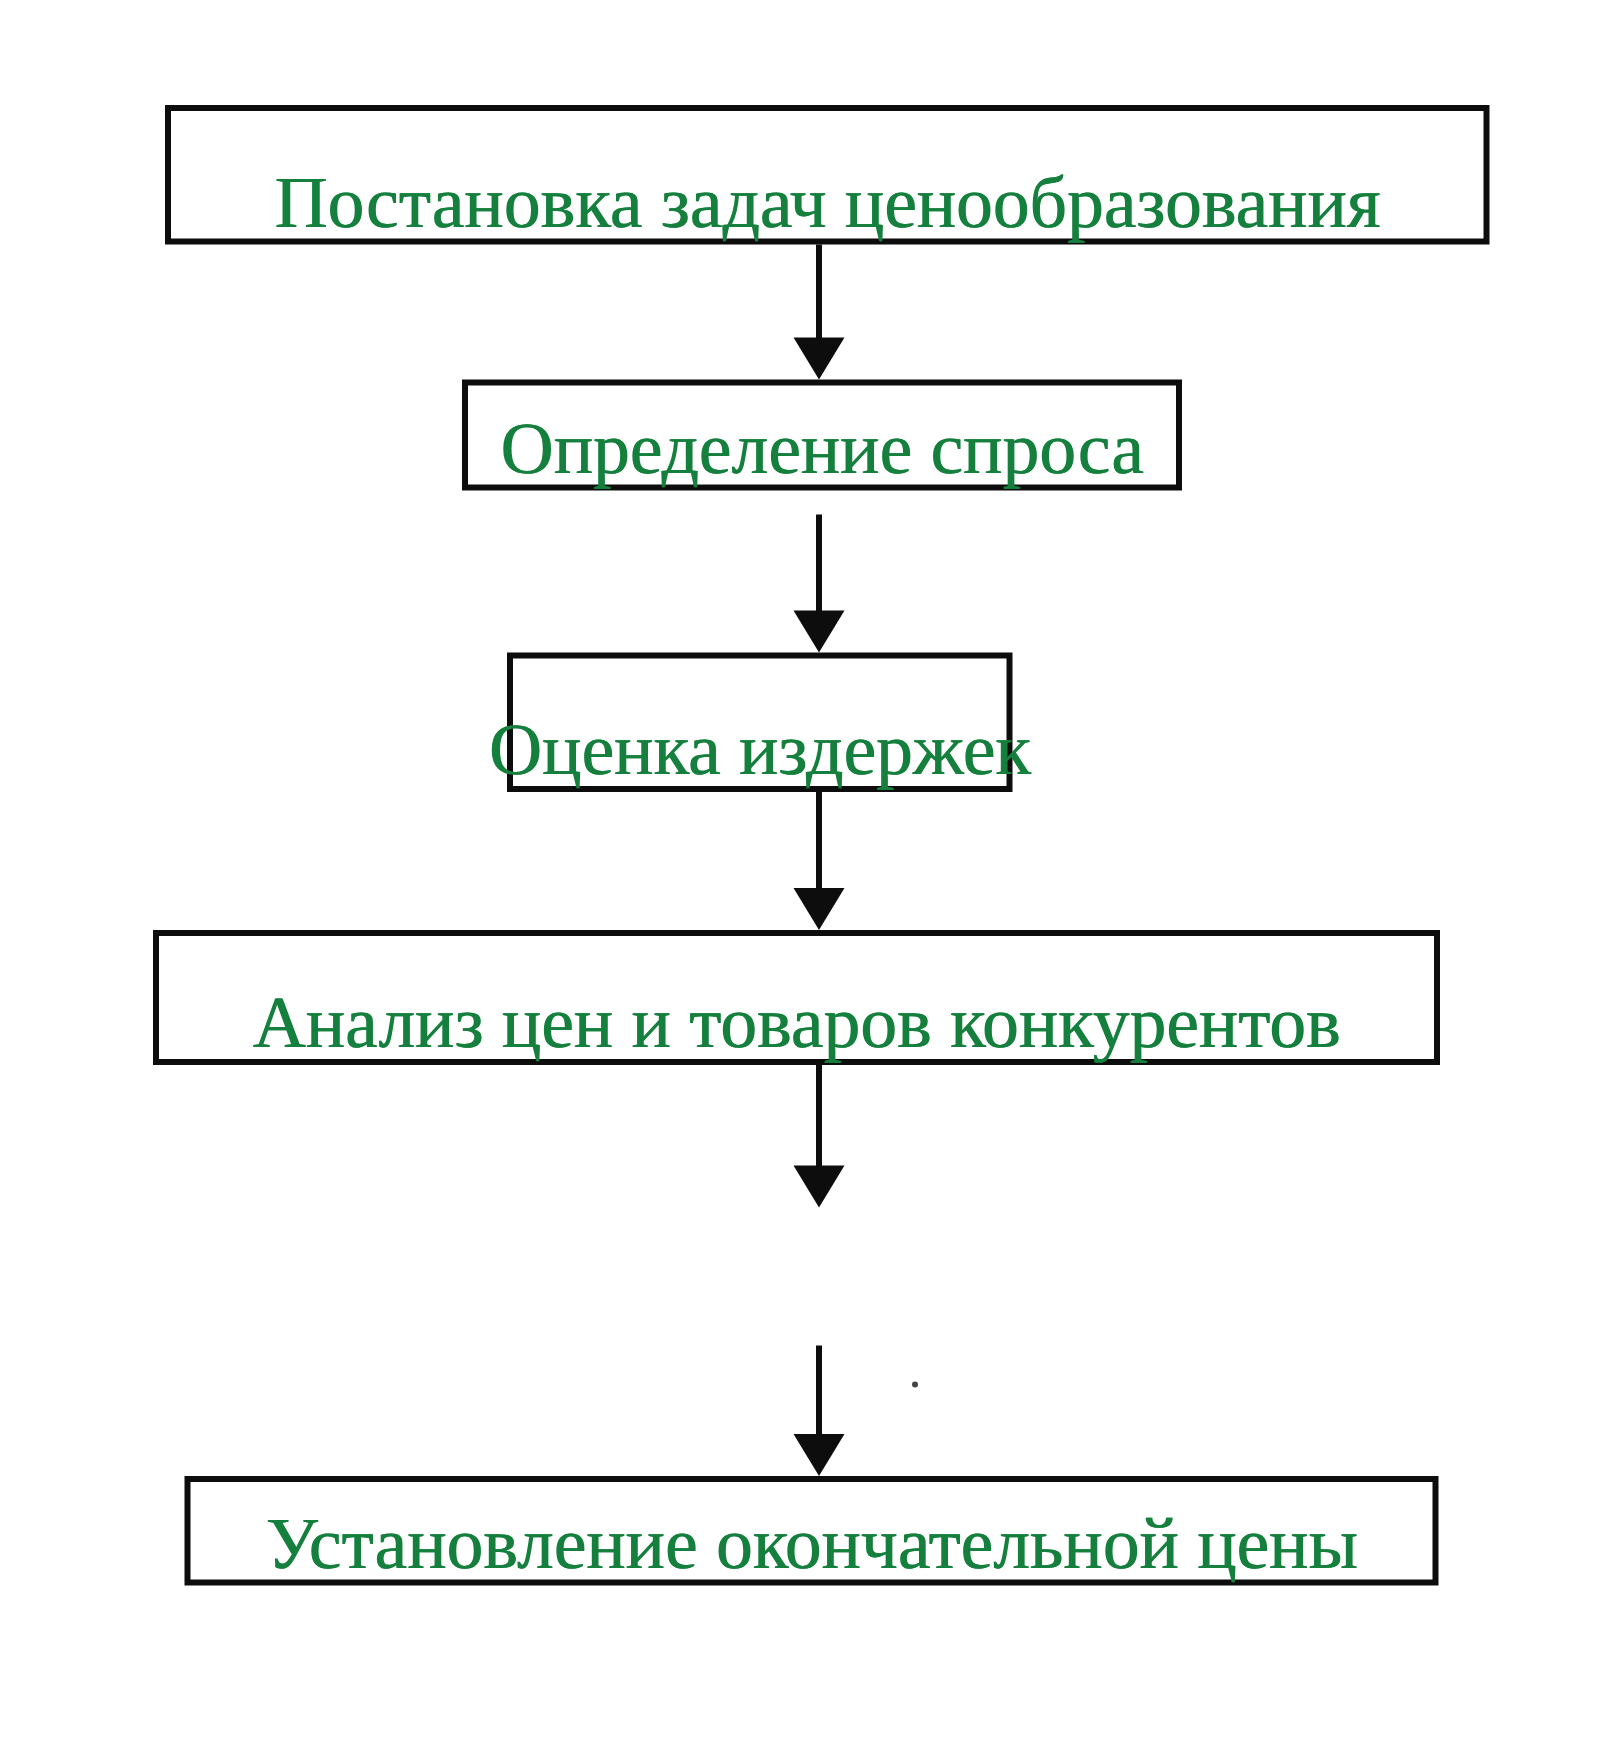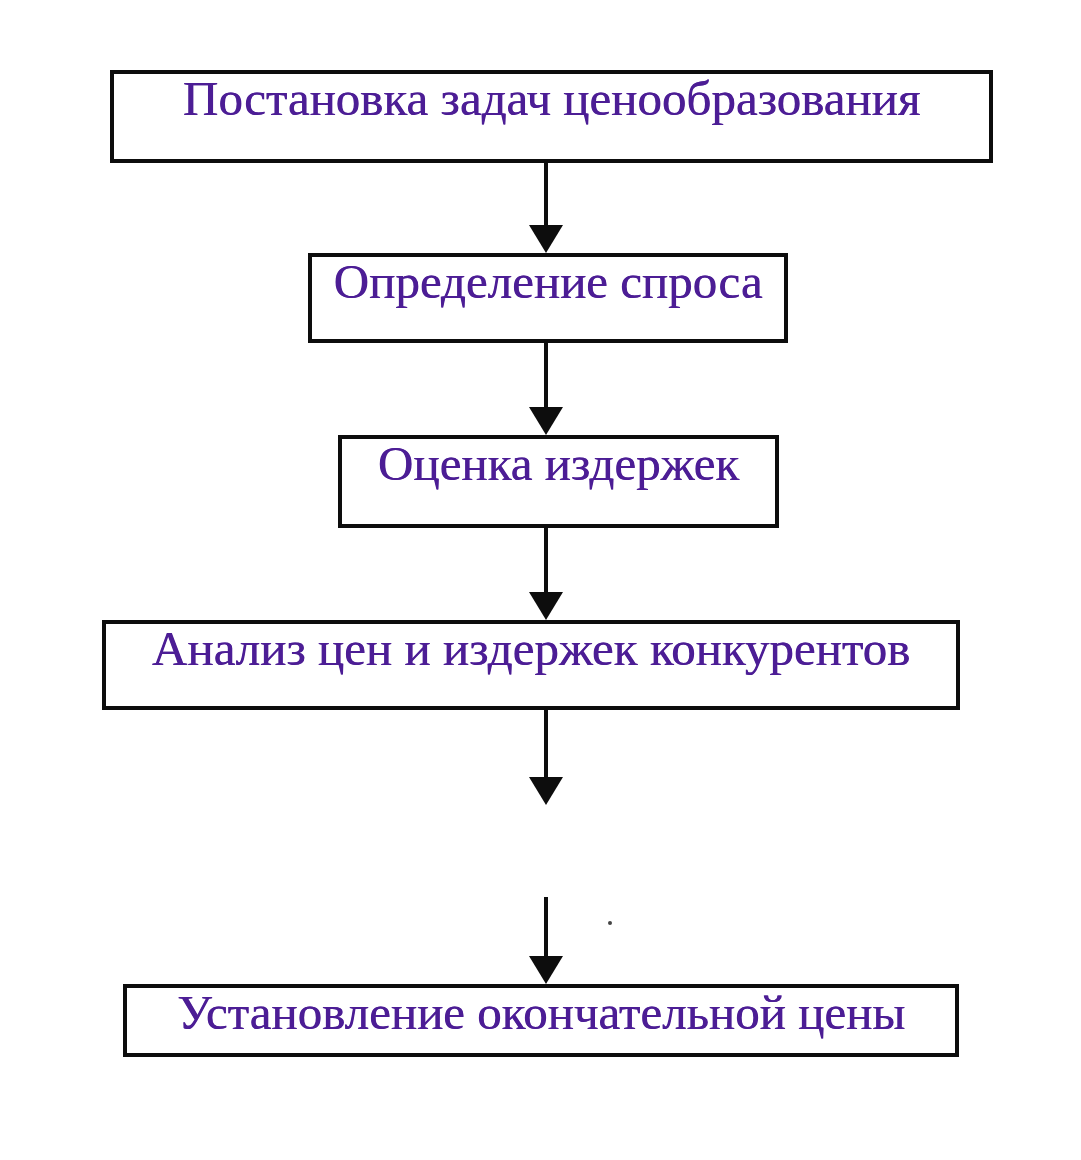--- a/index.html
+++ b/index.html
@@ -14,33 +14,33 @@
     background: #ffffff;
     overflow: hidden;
     font-family: "Liberation Serif", "DejaVu Serif", serif;
   }
   .node {
     position: absolute;
     box-sizing: border-box;
     border: 4px solid #0d0d0d;
     background: #ffffff;
     display: flex;
-    align-items: flex-start;
+    align-items: flex-end;
     justify-content: center;
     text-align: center;
-    color: #4c1d95;
+    color: #15803d;
     font-size: 49px;
     line-height: 1;
     white-space: nowrap;
     
     text-shadow: 0.5px 0 0 currentColor;
   }
   .n1 { left: 110px; top:  70px; width: 883px; height: 93px; }
-  .n2 { left: 308px; top: 253px; width: 480px; height: 90px; }
-  .n3 { left: 338px; top: 435px; width: 441px; height: 93px; }
+  .n2 { left: 308px; top: 253px; width: 480px; height: 74px; }
+  .n3 { left: 338px; top: 435px; width: 337px; height: 93px; }
   .n4 { left: 102px; top: 620px; width: 858px; height: 90px; }
   .n5 { left: 152px; top: 805px; width: 780px; height: 92px; }
   .n6 { left: 123px; top: 984px; width: 836px; height: 73px; }
 
   .arrow {
     position: absolute;
     left: 528px;          
     width: 36px;
   }
   .a1 { top: 163px; height: 90px; }
@@ -103,21 +103,21 @@
   <div class="node n3">
     <span>Оценка издержек</span>
   </div>
 
   <div class="arrow a3">
     <div class="shaft"></div>
     <div class="head"></div>
   </div>
 
   <div class="node n4">
-    <span>Анализ цен и издержек конкурентов</span>
+    <span>Анализ цен и товаров конкурентов</span>
   </div>
 
   <div class="arrow a4">
     <div class="shaft"></div>
     <div class="head"></div>
   </div>
 
 
   <div class="arrow a5">
     <div class="shaft"></div>

